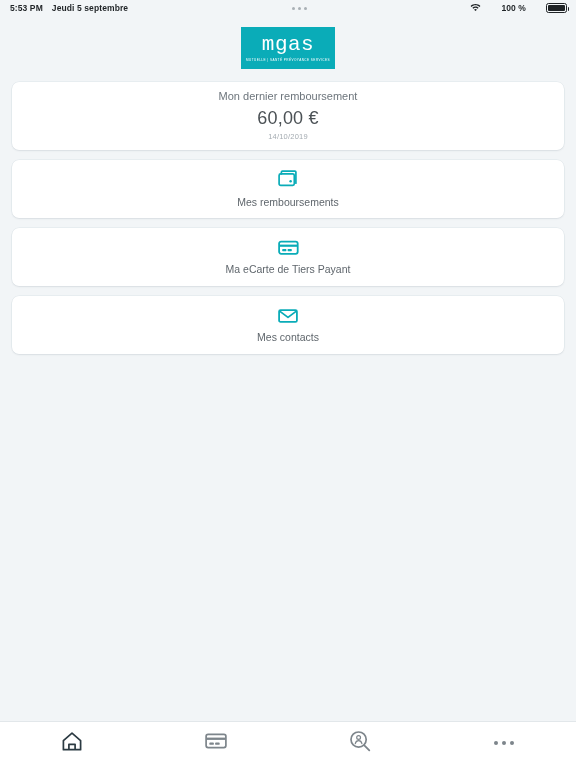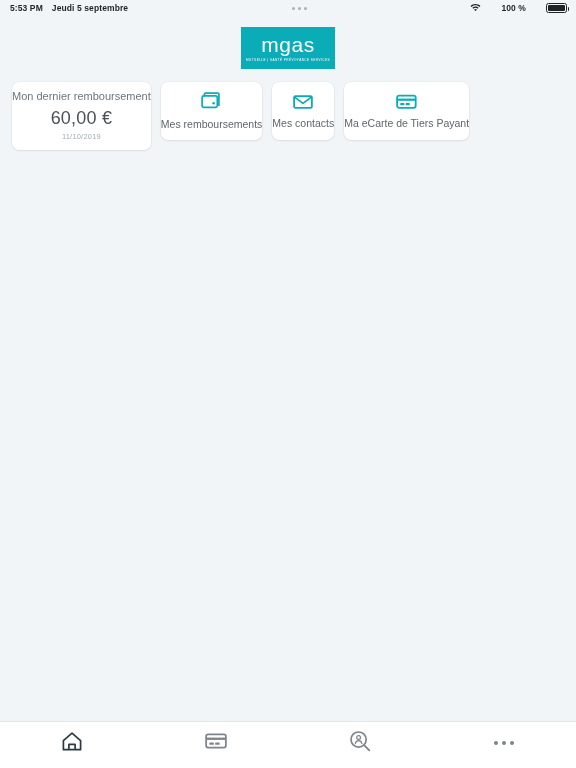--- a/index.html
+++ b/index.html
@@ -79,42 +79,42 @@
   .logo {
     width: 94px;
     height: 42px;
     background: #0aacb8;
     display: flex;
     flex-direction: column;
     align-items: center;
     justify-content: center;
   }
   .logo-word {
-    font-family: Liberation Sans, sans-serif;
+    font-family: Liberation Mono, monospace;
     font-size: 21px;
     line-height: 21px;
     letter-spacing: 0.5px;
     color: #ffffff;
     font-weight: 300;
   }
   .logo-tagline {
     margin-top: 3px;
     font-size: 3.1px;
     line-height: 4px;
     letter-spacing: 0.45px;
     color: #ffffff;
     white-space: nowrap;
     transform: scale(1);
   }
 
   
   .cards {
     padding: 0 12px;
     display: flex;
-    flex-direction: row;
+    flex-direction: column;
     gap: 10px;
   }
   .card {
     background: #ffffff;
     border-radius: 7px;
     box-shadow: 0 1px 2px rgba(35,55,70,0.08), 0 0 0 0.5px rgba(210,220,226,0.55);
     display: flex;
     flex-direction: column;
     align-items: center;
     justify-content: center;
@@ -212,56 +212,56 @@
     <div class="logo-word">mgas</div>
     <div class="logo-tagline">MUTUELLE | SANTÉ PRÉVOYANCE SERVICES</div>
   </div>
 </div>
 
 <div class="cards">
 
   <div class="card card-summary">
     <div class="summary-title">Mon dernier remboursement</div>
     <div class="summary-amount">60,00 €</div>
-    <div class="summary-date">11/10/2019</div>
+    <div class="summary-date">14/10/2019</div>
   </div>
 
   <div class="card card-nav">
     <span class="nav-icon">
       <svg width="21" height="19" viewBox="0 0 21 19">
         <rect x="1.1" y="3.8" width="15.2" height="11.6" rx="1.6" fill="none" stroke="#0aacb8" stroke-width="1.7"></rect>
         <path d="M3.4 3.8V2.1a1 1 0 0 1 1-1h12.5a1 1 0 0 1 1 1v11.1" fill="none" stroke="#0aacb8" stroke-width="1.7" stroke-linecap="round"></path>
         <circle cx="12.6" cy="11.2" r="1.25" fill="#0aacb8"></circle>
       </svg>
     </span>
     <span class="nav-label">Mes remboursements</span>
-  </div>
-
-  <div class="card card-nav">
-    <span class="nav-icon">
-      <svg width="20" height="16" viewBox="0 0 20 16">
-        <rect x="1.1" y="2.2" width="17.8" height="11.6" rx="1.4" fill="none" stroke="#0aacb8" stroke-width="1.8"></rect>
-        <path d="M2.3 3.6L10 9.4l7.7-5.8" fill="none" stroke="#0aacb8" stroke-width="1.8" stroke-linecap="round" stroke-linejoin="round"></path>
-      </svg>
-    </span>
-    <span class="nav-label">Mes contacts</span>
   </div>
 
   <div class="card card-nav">
     <span class="nav-icon">
       <svg width="21" height="17" viewBox="0 0 21 17">
         <rect x="1.1" y="2.6" width="18.6" height="12.2" rx="2" fill="none" stroke="#0aacb8" stroke-width="1.8"></rect>
         <rect x="1.1" y="5.6" width="18.6" height="2.2" fill="#0aacb8"></rect>
         <rect x="4.2" y="10.1" width="4.2" height="2.1" rx="0.6" fill="#0aacb8"></rect>
         <rect x="9.6" y="10.1" width="4.2" height="2.1" rx="0.6" fill="#0aacb8"></rect>
       </svg>
     </span>
     <span class="nav-label">Ma eCarte de Tiers Payant</span>
   </div>
 
+  <div class="card card-nav">
+    <span class="nav-icon">
+      <svg width="20" height="16" viewBox="0 0 20 16">
+        <rect x="1.1" y="2.2" width="17.8" height="11.6" rx="1.4" fill="none" stroke="#0aacb8" stroke-width="1.8"></rect>
+        <path d="M2.3 3.6L10 9.4l7.7-5.8" fill="none" stroke="#0aacb8" stroke-width="1.8" stroke-linecap="round" stroke-linejoin="round"></path>
+      </svg>
+    </span>
+    <span class="nav-label">Mes contacts</span>
+  </div>
+
 </div>
 
 <div class="tab-bar">
 
   <div class="tab">
     <span>
       <svg width="22" height="21" viewBox="0 0 22 21">
         <path d="M11 2.2L2.4 9.6v9.1h17.2V9.6L11 2.2z" fill="none" stroke="#2b3a42" stroke-width="1.7" stroke-linejoin="round"></path>
         <path d="M7.9 18.7v-5.4h6.2v5.4" fill="none" stroke="#2b3a42" stroke-width="1.7" stroke-linejoin="round"></path>
       </svg>

